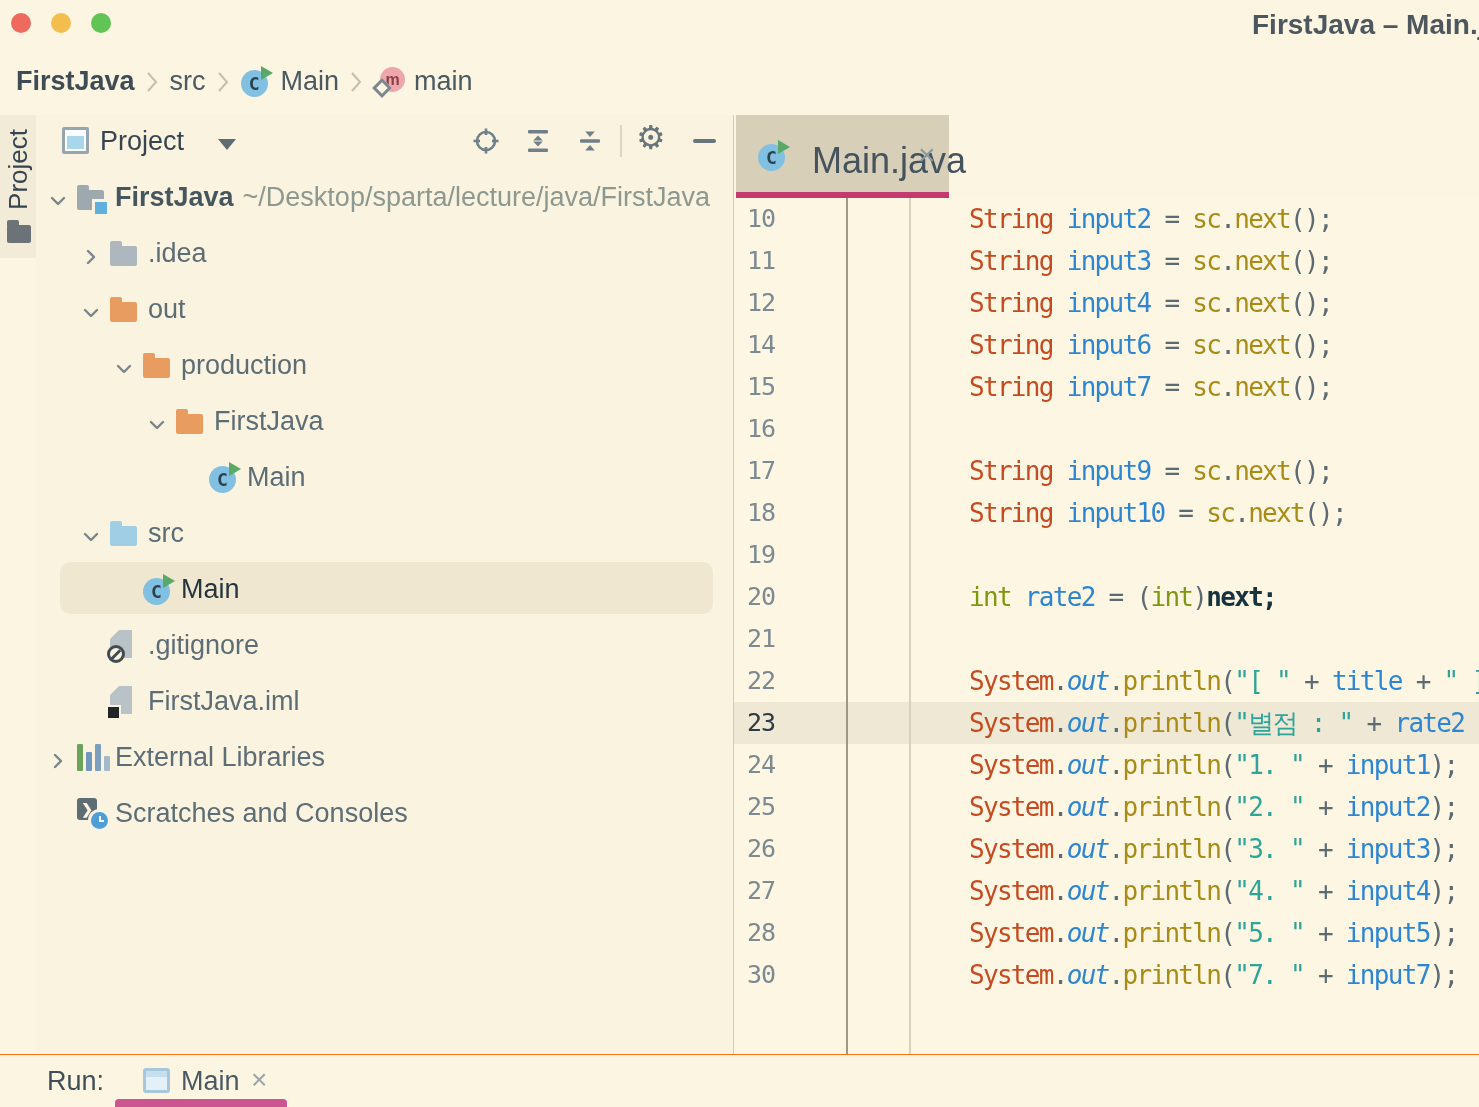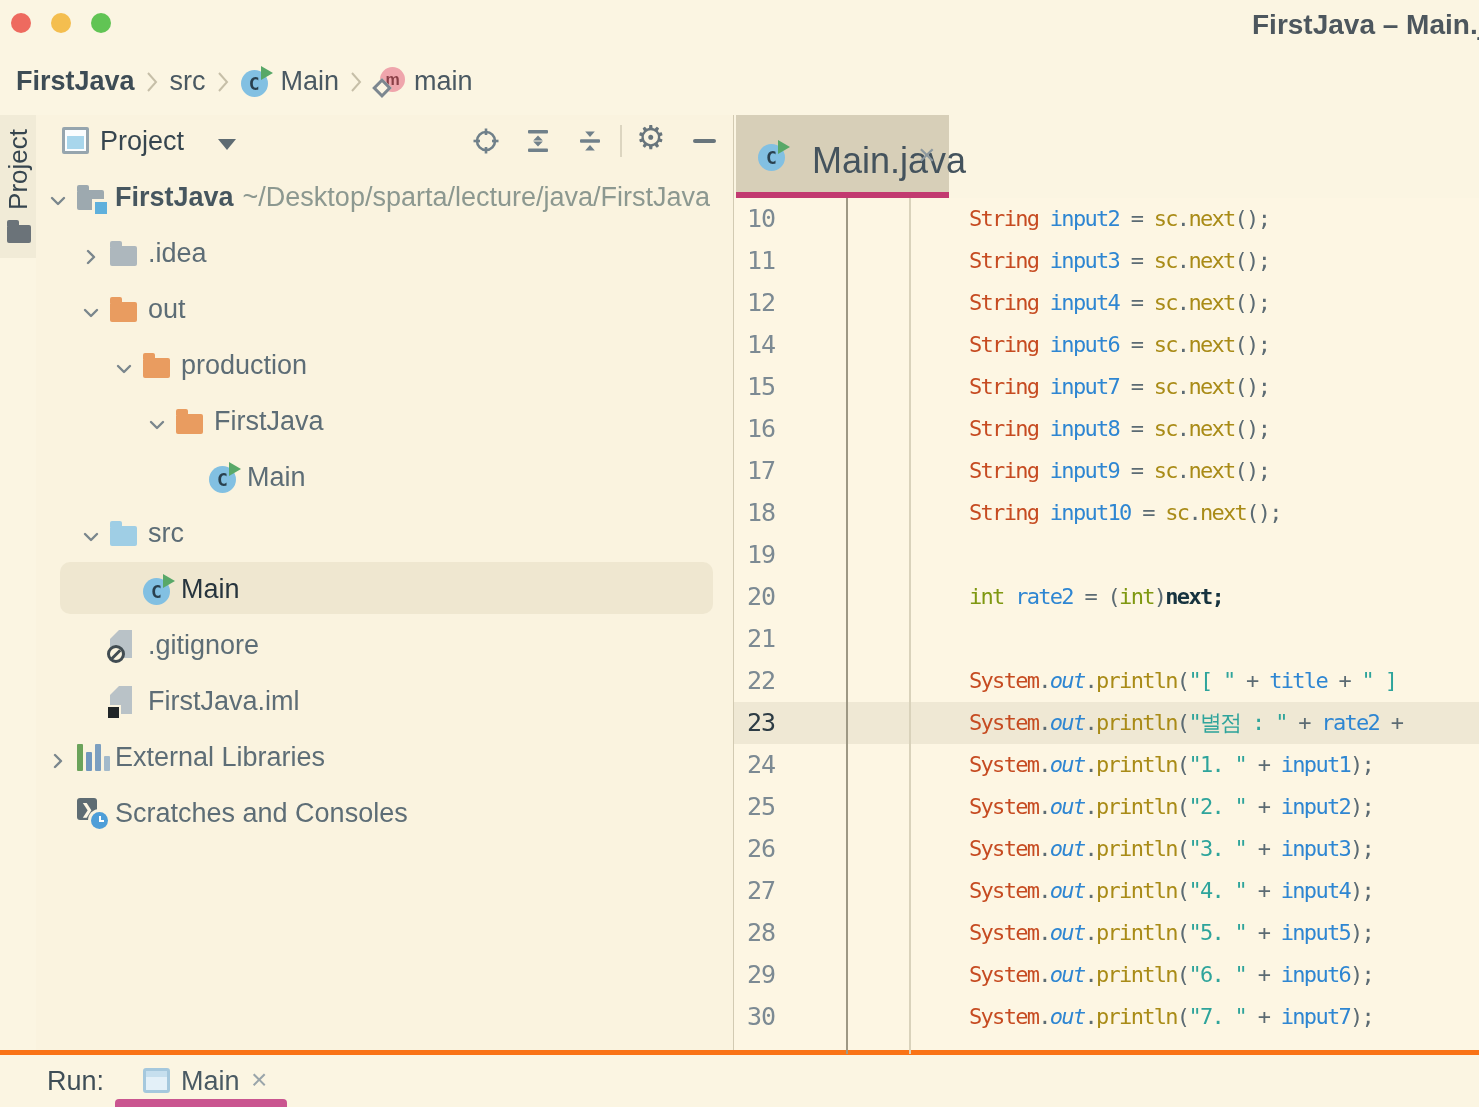--- a/index.html
+++ b/index.html
@@ -107,33 +107,33 @@
   .gsep{position:absolute;left:112px;top:0;height:100%;width:2px;background:#9E9884;z-index:3;}
   .iguide{position:absolute;left:175px;top:0;height:100%;width:2px;background:#D9D2BB;z-index:3;}
   .crow{position:relative;height:42px;z-index:1;}
   .crow:first-child{margin-top:-21px;}
   .crow.current{background:var(--current-line,#EFE8D4);}
   .lnum{position:absolute;left:13px;top:0;line-height:42px;
     font-family:"DejaVu Sans Mono",monospace;font-size:25px;letter-spacing:-1px;
     color:var(--ln-color,#7C8A93);}
   .crow.current .lnum{color:var(--ln-current,#2C3B44);}
   .ctext{position:absolute;left:235px;top:0;line-height:42px;white-space:pre;
-    font-family:"DejaVu Sans Mono",monospace;font-size:22px;letter-spacing:-1.7px;
+    font-family:"DejaVu Sans Mono",monospace;font-size:26px;letter-spacing:-1.7px;
     color:var(--syn-pl,#5C6B73);}
   .tk-type{color:var(--syn-type,#C64B21);}
   .tk-var{color:var(--syn-var,#2E86D2);}
   .tk-fn{color:var(--syn-fn,#A98B17);}
   .tk-kw{color:var(--syn-kw,#7F9811);text-align:center;}
   .tk-str{color:var(--syn-str,#2EA49B);}
   .tk-pl{color:var(--syn-pl,#5C6B73);}
   .tk-field{color:var(--syn-var,#2E86D2);font-style:italic;}
   .tk-dark{color:var(--syn-dark,#16333F);font-weight:bold;}
   
   .runbar{position:absolute;left:0;bottom:0;width:100%;height:52px;background:#FBF5E2;
-    border-top:5px solid #f97316;}
+    border-top:1px solid #f97316;}
   .run-label{position:absolute;left:47px;top:11px;font-size:27px;color:#3F4E57;}
   .run-tab{position:absolute;left:115px;top:0;width:172px;height:52px;}
   .run-tab .irun{position:absolute;left:28px;top:13px;}
   .run-tab .rt-label{position:absolute;left:66px;top:11px;font-size:27px;color:#4A5A63;}
   .run-tab .rt-close{position:absolute;left:136px;top:9px;font-size:28px;color:#9AA5AA;}
   .run-underline{position:absolute;left:0;right:0;bottom:0;height:8px;
     background:var(--accent-run,#CA5590);border-radius:4px 4px 0 0;}
 </style>
 </head>
 <body>
@@ -369,21 +369,20 @@
           <div class="crow">
             <span class="lnum">14</span>
             <span class="ctext"><span class="tk-type">String</span><span class="tk-pl"> </span><span class="tk-var">input6</span><span class="tk-pl"> = </span><span class="tk-fn">sc</span><span class="tk-pl">.</span><span class="tk-fn">next</span><span class="tk-pl">();</span></span>
           </div>
           <div class="crow">
             <span class="lnum">15</span>
             <span class="ctext"><span class="tk-type">String</span><span class="tk-pl"> </span><span class="tk-var">input7</span><span class="tk-pl"> = </span><span class="tk-fn">sc</span><span class="tk-pl">.</span><span class="tk-fn">next</span><span class="tk-pl">();</span></span>
           </div>
           <div class="crow">
             <span class="lnum">16</span>
-            <span class="ctext"><span class="tk-type">String</span><span class="tk-pl"> </span><span class="tk-var">input8</span><span class="tk-pl"> = </span><span class="tk-fn">sc</span><span class="tk-pl">.</span><span class="tk-fn">next</span><span class="tk-pl">();</span></span>
           </div>
           <div class="crow">
             <span class="lnum">17</span>
             <span class="ctext"><span class="tk-type">String</span><span class="tk-pl"> </span><span class="tk-var">input9</span><span class="tk-pl"> = </span><span class="tk-fn">sc</span><span class="tk-pl">.</span><span class="tk-fn">next</span><span class="tk-pl">();</span></span>
           </div>
           <div class="crow">
             <span class="lnum">18</span>
             <span class="ctext"><span class="tk-type">String</span><span class="tk-pl"> </span><span class="tk-var">input10</span><span class="tk-pl"> = </span><span class="tk-fn">sc</span><span class="tk-pl">.</span><span class="tk-fn">next</span><span class="tk-pl">();</span></span>
           </div>
           <div class="crow">
@@ -418,24 +417,20 @@
             <span class="lnum">26</span>
             <span class="ctext"><span class="tk-type">System</span><span class="tk-pl">.</span><span class="tk-field">out</span><span class="tk-pl">.</span><span class="tk-fn">println</span><span class="tk-pl">(</span><span class="tk-str">"3. "</span><span class="tk-pl"> + </span><span class="tk-var">input3</span><span class="tk-pl">);</span></span>
           </div>
           <div class="crow">
             <span class="lnum">27</span>
             <span class="ctext"><span class="tk-type">System</span><span class="tk-pl">.</span><span class="tk-field">out</span><span class="tk-pl">.</span><span class="tk-fn">println</span><span class="tk-pl">(</span><span class="tk-str">"4. "</span><span class="tk-pl"> + </span><span class="tk-var">input4</span><span class="tk-pl">);</span></span>
           </div>
           <div class="crow">
             <span class="lnum">28</span>
             <span class="ctext"><span class="tk-type">System</span><span class="tk-pl">.</span><span class="tk-field">out</span><span class="tk-pl">.</span><span class="tk-fn">println</span><span class="tk-pl">(</span><span class="tk-str">"5. "</span><span class="tk-pl"> + </span><span class="tk-var">input5</span><span class="tk-pl">);</span></span>
-          </div>
-          <div class="crow">
-            <span class="lnum">29</span>
-            <span class="ctext"><span class="tk-type">System</span><span class="tk-pl">.</span><span class="tk-field">out</span><span class="tk-pl">.</span><span class="tk-fn">println</span><span class="tk-pl">(</span><span class="tk-str">"6. "</span><span class="tk-pl"> + </span><span class="tk-var">input6</span><span class="tk-pl">);</span></span>
           </div>
           <div class="crow">
             <span class="lnum">30</span>
             <span class="ctext"><span class="tk-type">System</span><span class="tk-pl">.</span><span class="tk-field">out</span><span class="tk-pl">.</span><span class="tk-fn">println</span><span class="tk-pl">(</span><span class="tk-str">"7. "</span><span class="tk-pl"> + </span><span class="tk-var">input7</span><span class="tk-pl">);</span></span>
           </div>
         </div>
     </div>
 
   </div>
 

